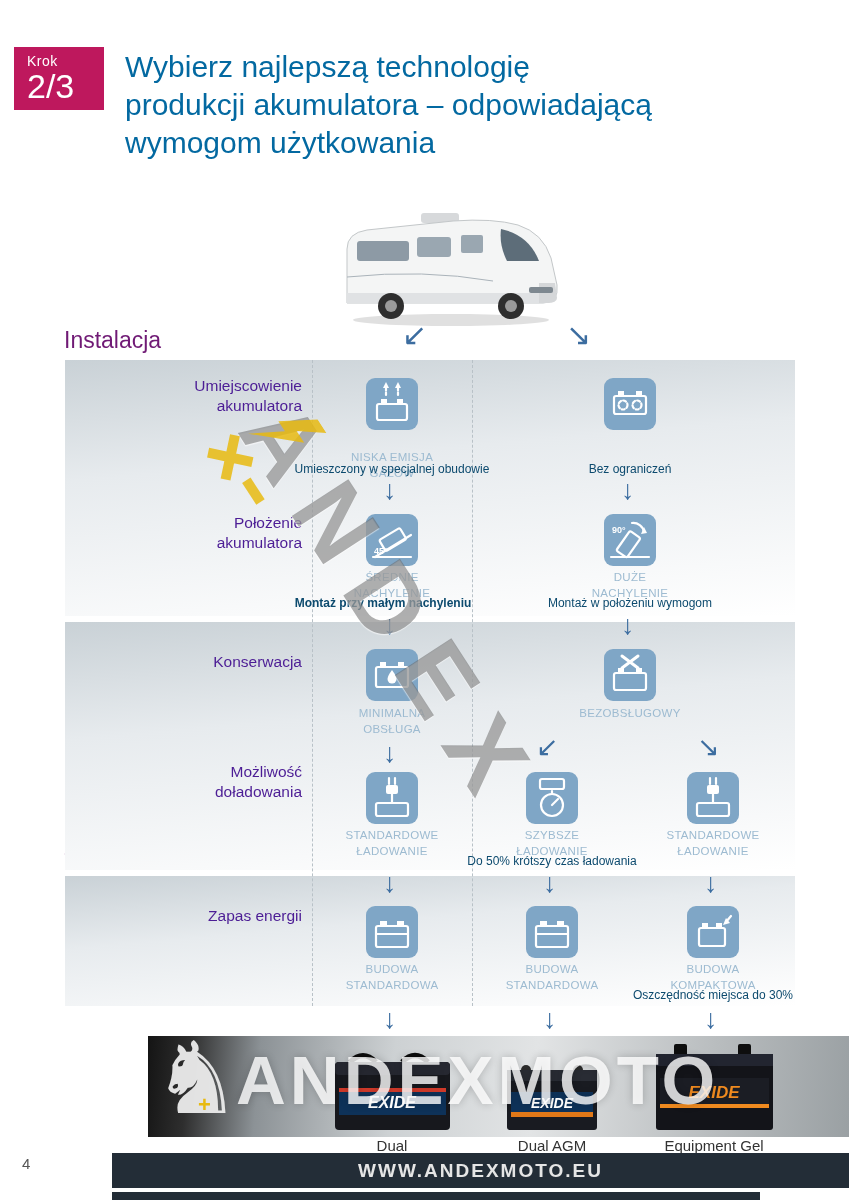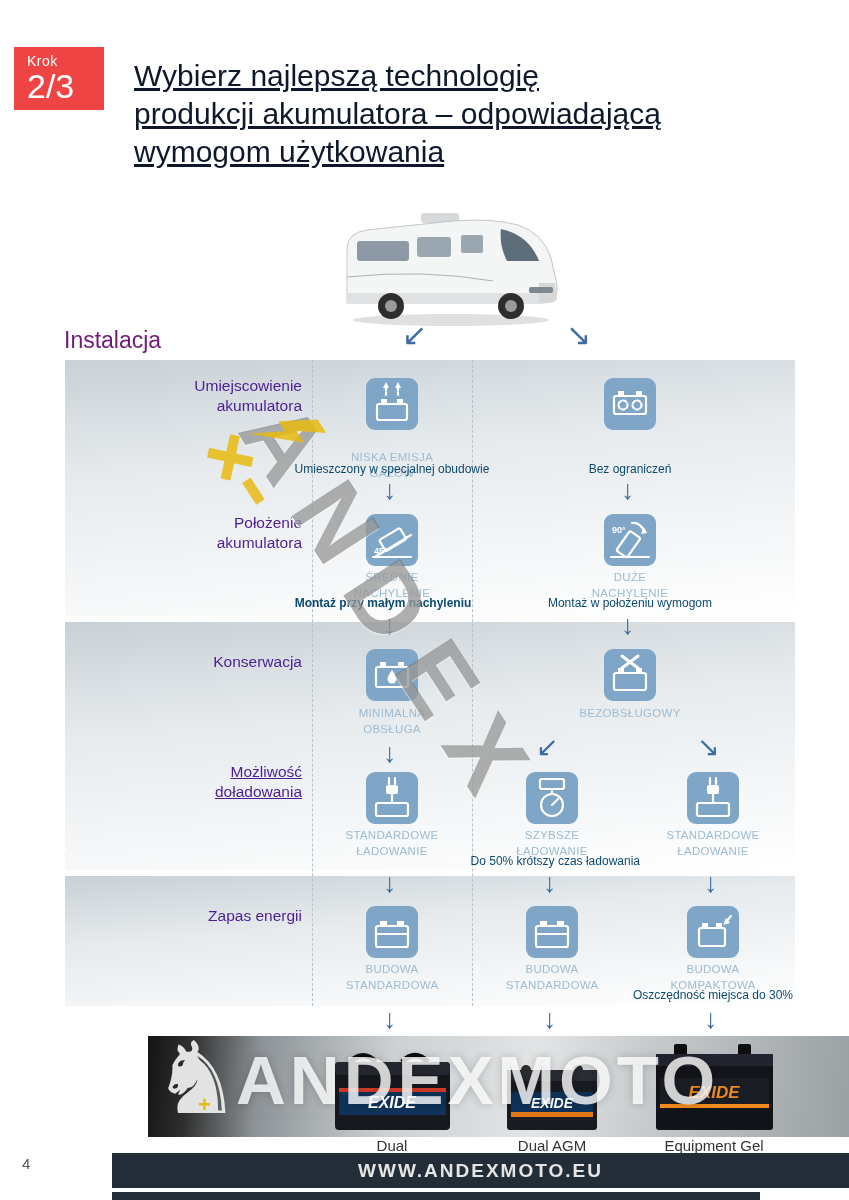--- a/index.html
+++ b/index.html
@@ -1,25 +1,25 @@
 <!DOCTYPE html>
 <html><head>
 <meta charset="utf-8">
 <style>
   html,body{margin:0;padding:0;background:#fff;}
   .page{position:relative;width:849px;height:1200px;background:#ffffff;
         font-family:"Liberation Sans",sans-serif;overflow:hidden;}
   .abs{position:absolute;}
   
-  .step-box{left:14px;top:47px;width:90px;height:63px;background:#ef4444;color:#fff;
+  .step-box{left:14px;top:47px;width:90px;height:63px;background:#be185d;color:#fff;
             box-sizing:border-box;padding:6px 0 0 13px;}
   .step-label{display:block;font-size:14px;letter-spacing:.5px;}
   .step-value{display:block;font-size:34px;font-weight:300;line-height:1.05;}
-  .title{left:125px;top:48px;width:700px;margin:9px;font-size:30px;line-height:1.26;
-         color:#0f172a;font-weight:400;white-space:pre-line;text-decoration:underline;}
+  .title{left:125px;top:48px;width:700px;margin:0;font-size:30px;line-height:1.26;
+         color:#0369a1;font-weight:400;white-space:pre-line;}
   
   .section-title{font-size:23px;color:#701a75;white-space:pre-line;line-height:1.25;}
   
   .band{left:65px;width:730px;background:linear-gradient(175deg,#c9d1d6 0%,#e7ebee 38%,#ffffff 100%);}
   .vline{width:0;border-left:1px dashed #b8c1c7;}
   
   .rowlabel{left:132px;width:170px;text-align:right;font-size:15.5px;color:#4c1d95;
             line-height:1.3;white-space:pre-line;}
   .tile{width:52px;height:52px;border-radius:9px;background:#7fa6c6;display:flex;
         align-items:center;justify-content:center;}
@@ -94,21 +94,21 @@
   <div class="abs band" style="top:876px;height:130px;"></div>
 
   <div class="abs vline" style="left:312px;top:360px;height:646px;"></div>
   <div class="abs vline" style="left:472px;top:360px;height:646px;"></div>
 
   <div class="abs rowlabel" style="top:376px;">Umiejscowienie
 akumulatora</div>
   <div class="abs rowlabel" style="top:513px;">Położenie
 akumulatora</div>
   <div class="abs rowlabel" style="top:652px;">Konserwacja</div>
-  <div class="abs rowlabel" style="top:762px;text-decoration:underline;">Możliwość
+  <div class="abs rowlabel" style="top:762px;">Możliwość
 doładowania</div>
   <div class="abs rowlabel" style="top:906px;">Zapas energii</div>
 
   <div class="abs tile" style="left:366px;top:378px;">
     <svg width="52" height="52" viewBox="0 0 52 52">
       <rect x="11" y="26" width="30" height="16" rx="2"></rect>
       <rect x="15" y="21" width="6" height="4" fill="#fff" stroke="none"></rect>
       <rect x="31" y="21" width="6" height="4" fill="#fff" stroke="none"></rect>
       <line x1="20" y1="17" x2="20" y2="9" stroke-dasharray="2.5 2"></line>
       <polygon points="17,10 20,4 23,10" fill="#fff" stroke="none"></polygon>
@@ -206,21 +206,21 @@
   <div class="abs tile" style="left:526px;top:772px;">
     <svg width="52" height="52" viewBox="0 0 52 52">
       <rect x="14" y="7" width="24" height="10" rx="2"></rect>
       <circle cx="26" cy="33" r="11"></circle>
       <line x1="26" y1="33" x2="32" y2="27"></line>
       <line x1="26" y1="19" x2="26" y2="22"></line>
     </svg>
   </div>
   <div class="abs tag" style="left:472px;top:828px;">SZYBSZE
 ŁADOWANIE</div>
-  <div class="abs note" style="left:420px;top:854px;text-align:right;">Do 50% krótszy czas ładowania</div>
+  <div class="abs note" style="left:442px;top:854px;">Do 50% krótszy czas ładowania</div>
 
   <div class="abs tile" style="left:687px;top:772px;">
     <svg width="52" height="52" viewBox="0 0 52 52">
       <rect x="10" y="31" width="32" height="13" rx="2"></rect>
       <rect x="20" y="13" width="12" height="9" rx="2" fill="#fff" stroke="none"></rect>
       <line x1="23" y1="12" x2="23" y2="6"></line>
       <line x1="29" y1="12" x2="29" y2="6"></line>
       <line x1="26" y1="22" x2="26" y2="31"></line>
     </svg>
   </div>

